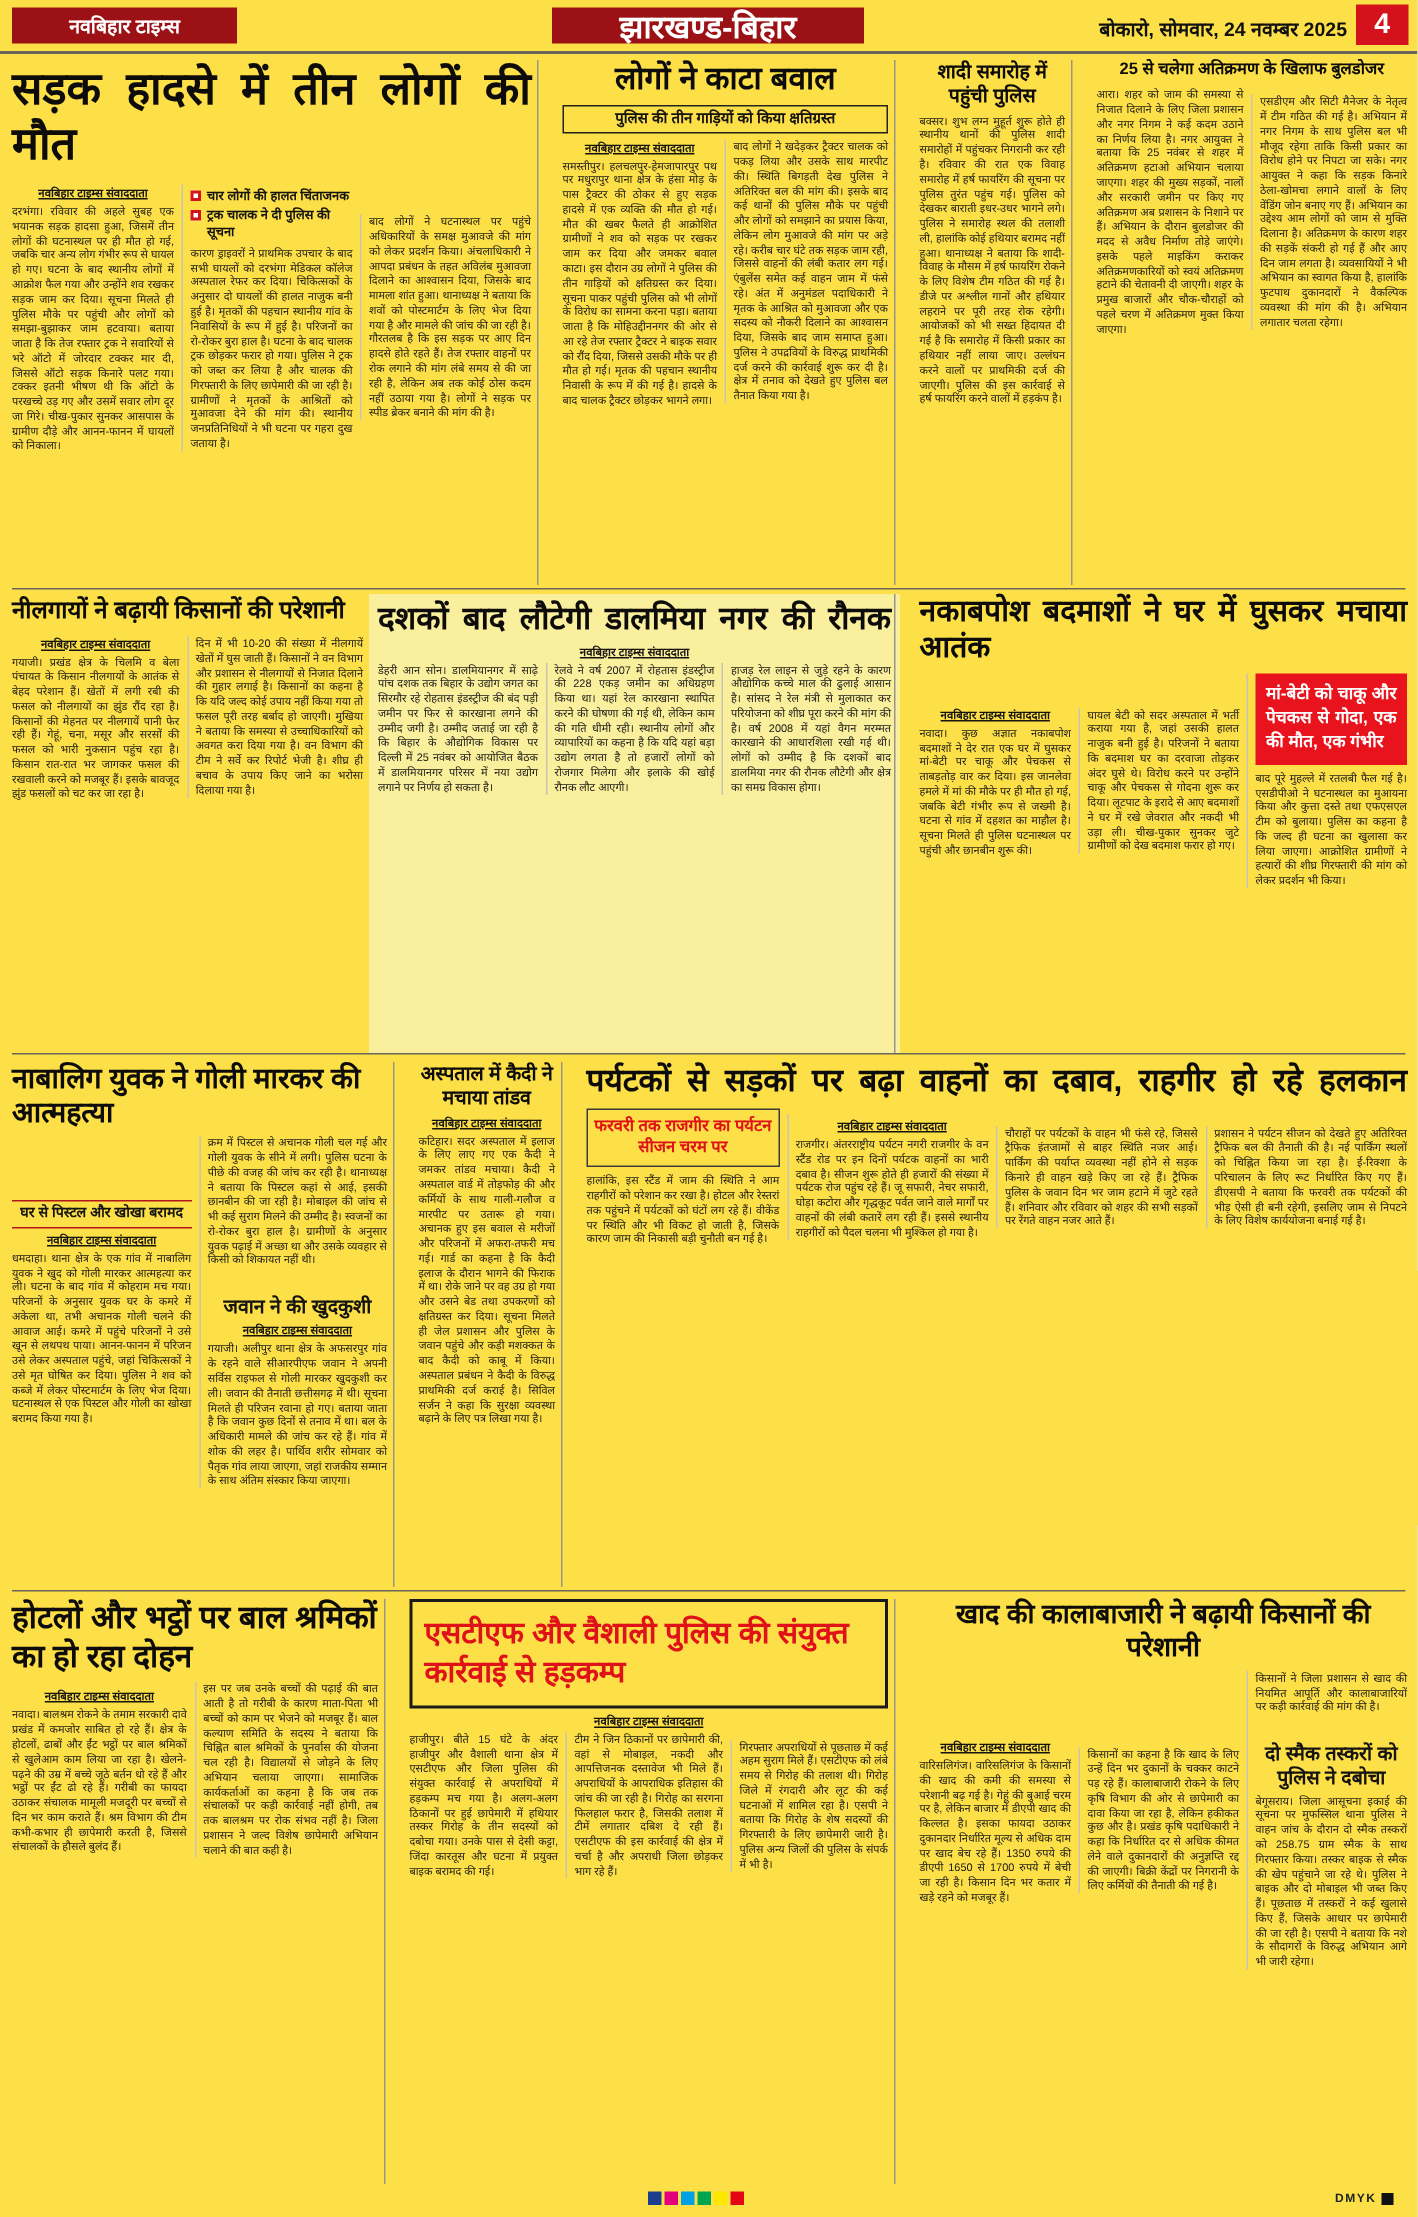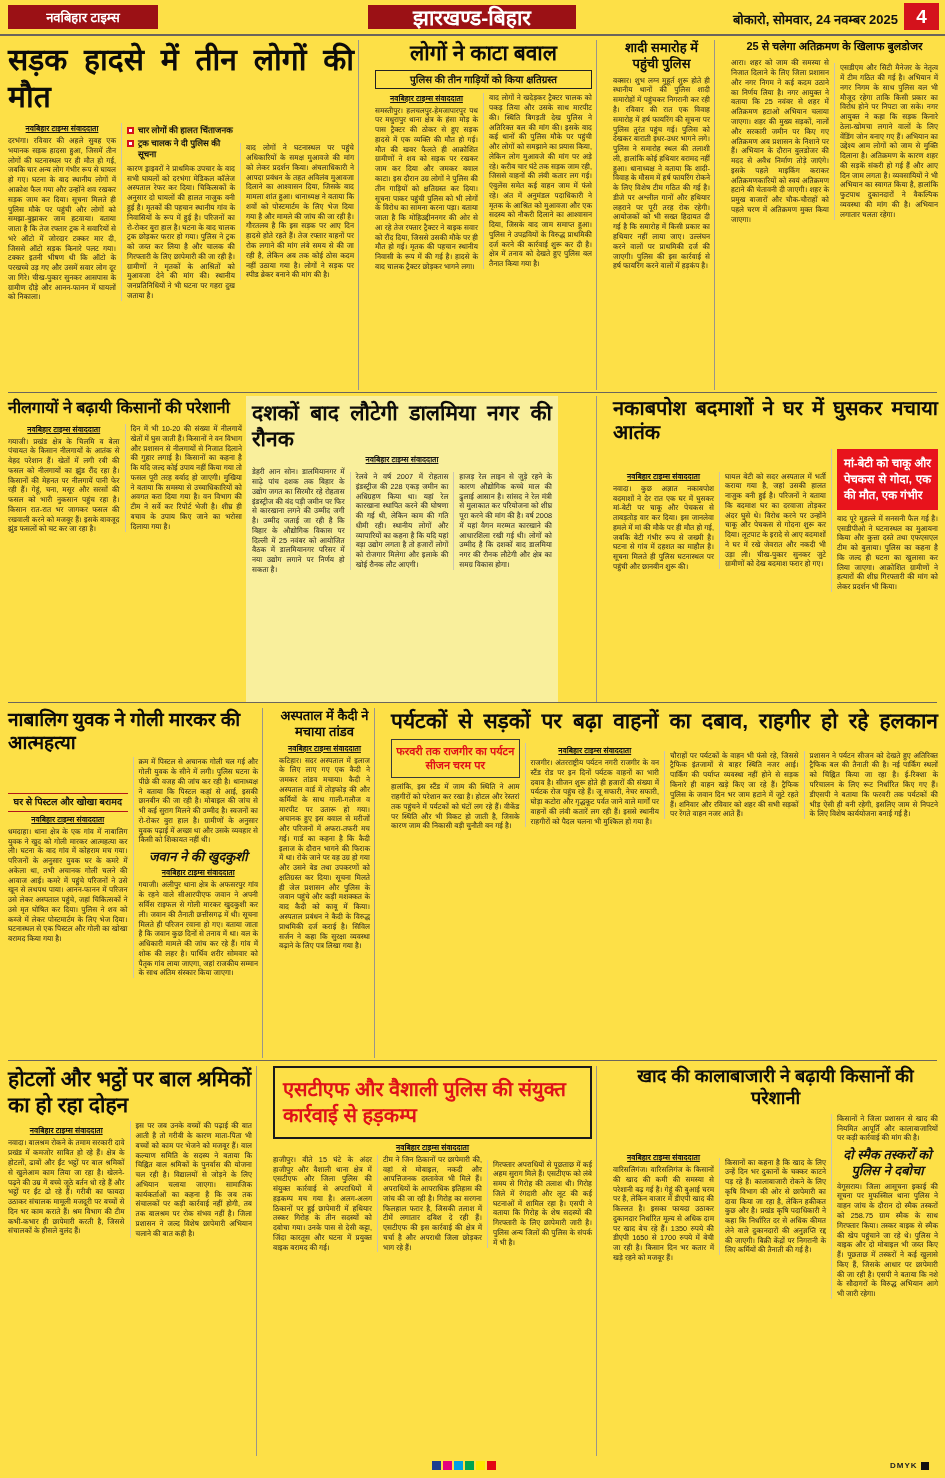--- a/index.html
+++ b/index.html
@@ -31,21 +31,21 @@
   .date-line{font-size:13px;font-weight:700;color:#111;text-align:right;}
   .boxed-subhead{border:1px solid #222;font-size:10px;font-weight:700;text-align:center;padding:2px 3px;margin:4px 0 2px;line-height:1.3;}
   .pistol-subhead{border-top:1.5px solid #b3151a;border-bottom:1.5px solid #b3151a;font-size:9.5px;font-weight:700;text-align:center;padding:2px 1px;margin:2px 0 2px;line-height:1.3;}
   .bullets{margin:2px 0 4px;}
   .bullet-row{display:flex;align-items:flex-start;margin-bottom:3px;}
   .bullet-sq{width:7px;height:7px;border:2px solid #d4121c;margin:2px 4px 0 0;flex:0 0 auto;background:#fff;}
   .bullet-text{font-size:8.6px;font-weight:700;line-height:1.25;}
   .alert-box{background:var(--alert);color:#fff;font-weight:700;font-size:11.5px;line-height:1.42;padding:6px 7px;margin-bottom:4px;text-align:justify;}
   .red-box{border:1px solid #3a3a3a;color:var(--redhl);font-weight:700;font-size:11px;line-height:1.35;text-align:center;padding:4px;margin-bottom:4px;}
   .stf-box{border:2px solid #1a1a1a;color:var(--redhl);font-weight:700;font-size:20px;line-height:1.32;text-align:left;padding:8px;margin-bottom:3px;}
-  .subart-hl{font-size:13px;font-weight:700;text-align:center;line-height:1.25;margin:4px 0 2px;font-style:italic;}
+  .subart-hl{font-size:13px;font-weight:700;text-align:center;line-height:1.25;margin:18px 0 2px;}
   .yellow{background:var(--highlight);padding:4px 6px;}
   .reg-strip{display:flex;gap:2px;}
   .reg-sq{width:9px;height:9px;display:inline-block;}
   .print-mark{font-size:8px;font-weight:700;letter-spacing:1px;color:#222;display:flex;align-items:center;gap:3px;}
   .print-sq{width:8px;height:8px;background:#111;display:inline-block;}
   .mb2{margin-bottom:2px;}
 </style>
 </head>
 <body>
 
@@ -124,21 +124,21 @@
       <div class="col">
         <div class="byline">नवबिहार टाइम्स संवाददाता</div>
         <p class="body-text">गयाजी। प्रखंड क्षेत्र के चिलमि व बेला पंचायत के किसान नीलगायों के आतंक से बेहद परेशान हैं। खेतों में लगी रबी की फसल को नीलगायों का झुंड रौंद रहा है। किसानों की मेहनत पर नीलगायें पानी फेर रही हैं। गेहूं, चना, मसूर और सरसों की फसल को भारी नुकसान पहुंच रहा है। किसान रात-रात भर जागकर फसल की रखवाली करने को मजबूर हैं। इसके बावजूद झुंड फसलों को चट कर जा रहा है।</p>
       </div>
       <div class="col">
           <p class="body-text">दिन में भी 10-20 की संख्या में नीलगायें खेतों में घुस जाती हैं। किसानों ने वन विभाग और प्रशासन से नीलगायों से निजात दिलाने की गुहार लगाई है। किसानों का कहना है कि यदि जल्द कोई उपाय नहीं किया गया तो फसल पूरी तरह बर्बाद हो जाएगी। मुखिया ने बताया कि समस्या से उच्चाधिकारियों को अवगत करा दिया गया है। वन विभाग की टीम ने सर्वे कर रिपोर्ट भेजी है। शीघ्र ही बचाव के उपाय किए जाने का भरोसा दिलाया गया है।</p>
         </div>
     </div>
   </section>
 
-  <section class="abs yellow" style="left:246px;top:396px;width:312px;height:306px;">
+  <section class="abs yellow" style="left:246px;top:396px;width:354px;height:306px;">
     <h2 class="hl just" style="font-size:21px;margin-bottom:3px;">दशकों बाद लौटेगी डालमिया नगर की रौनक</h2>
     <div class="byline">नवबिहार टाइम्स संवाददाता</div>
     <div class="cols">
       <div class="col">
           <p class="body-text">डेहरी आन सोन। डालमियानगर में साढ़े पांच दशक तक बिहार के उद्योग जगत का सिरमौर रहे रोहतास इंडस्ट्रीज की बंद पड़ी जमीन पर फिर से कारखाना लगने की उम्मीद जगी है। उम्मीद जताई जा रही है कि बिहार के औद्योगिक विकास पर दिल्ली में 25 नवंबर को आयोजित बैठक में डालमियानगर परिसर में नया उद्योग लगाने पर निर्णय हो सकता है।</p>
         </div>
       <div class="col">
           <p class="body-text">रेलवे ने वर्ष 2007 में रोहतास इंडस्ट्रीज की 228 एकड़ जमीन का अधिग्रहण किया था। यहां रेल कारखाना स्थापित करने की घोषणा की गई थी, लेकिन काम की गति धीमी रही। स्थानीय लोगों और व्यापारियों का कहना है कि यदि यहां बड़ा उद्योग लगता है तो हजारों लोगों को रोजगार मिलेगा और इलाके की खोई रौनक लौट आएगी।</p>
         </div>
       <div class="col">
@@ -152,21 +152,21 @@
     <div class="cols">
       <div class="col">
         <div class="byline">नवबिहार टाइम्स संवाददाता</div>
         <p class="body-text">नवादा। कुछ अज्ञात नकाबपोश बदमाशों ने देर रात एक घर में घुसकर मां-बेटी पर चाकू और पेचकस से ताबड़तोड़ वार कर दिया। इस जानलेवा हमले में मां की मौके पर ही मौत हो गई, जबकि बेटी गंभीर रूप से जख्मी है। घटना से गांव में दहशत का माहौल है। सूचना मिलते ही पुलिस घटनास्थल पर पहुंची और छानबीन शुरू की।</p>
       </div>
       <div class="col">
           <p class="body-text">घायल बेटी को सदर अस्पताल में भर्ती कराया गया है, जहां उसकी हालत नाजुक बनी हुई है। परिजनों ने बताया कि बदमाश घर का दरवाजा तोड़कर अंदर घुसे थे। विरोध करने पर उन्होंने चाकू और पेचकस से गोदना शुरू कर दिया। लूटपाट के इरादे से आए बदमाशों ने घर में रखे जेवरात और नकदी भी उड़ा ली। चीख-पुकार सुनकर जुटे ग्रामीणों को देख बदमाश फरार हो गए।</p>
         </div>
       <div class="col">
         <div class="alert-box">मां-बेटी को चाकू और पेचकस से गोदा, एक की मौत, एक गंभीर</div>
-        <p class="body-text">बाद पूरे मुहल्ले में सनसनी फैल गई है। एसडीपीओ ने घटनास्थल का मुआयना किया और कुत्ता दस्ते तथा एफएसएल टीम को बुलाया। पुलिस का कहना है कि जल्द ही घटना का खुलासा कर लिया जाएगा। आक्रोशित ग्रामीणों ने हत्यारों की शीघ्र गिरफ्तारी की मांग को लेकर प्रदर्शन भी किया।</p>
+        <p class="body-text">बाद पूरे मुहल्ले में रतलबी फैल गई है। एसडीपीओ ने घटनास्थल का मुआयना किया और कुत्ता दस्ते तथा एफएसएल टीम को बुलाया। पुलिस का कहना है कि जल्द ही घटना का खुलासा कर लिया जाएगा। आक्रोशित ग्रामीणों ने हत्यारों की शीघ्र गिरफ्तारी की मांग को लेकर प्रदर्शन भी किया।</p>
       </div>
     </div>
   </section>
 
   <div class="hrule" style="top:702px;"></div>
 
   <section class="abs" style="left:8px;top:708px;width:250px;height:350px;">
     <h2 class="hl" style="font-size:19px;margin-bottom:3px;">नाबालिग युवक ने गोली मारकर की आत्महत्या</h2>
     <div class="cols">
       <div class="col">

